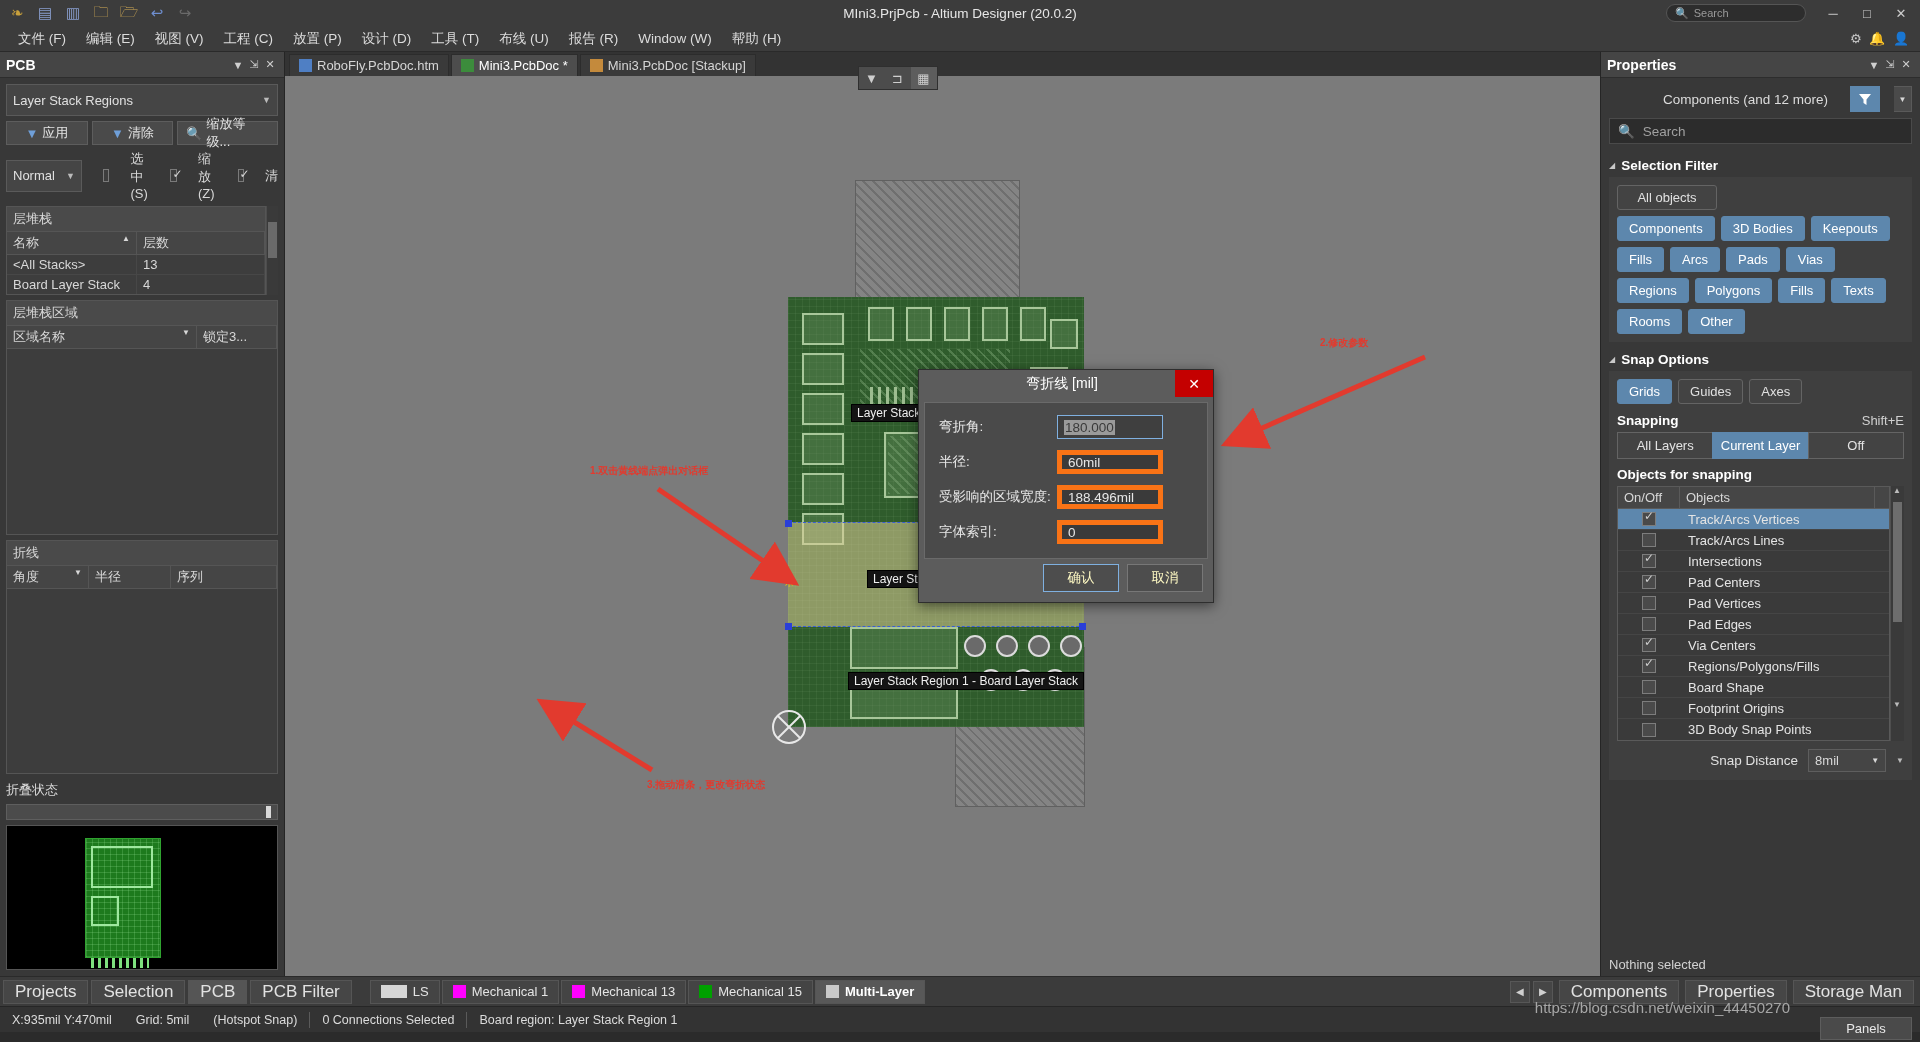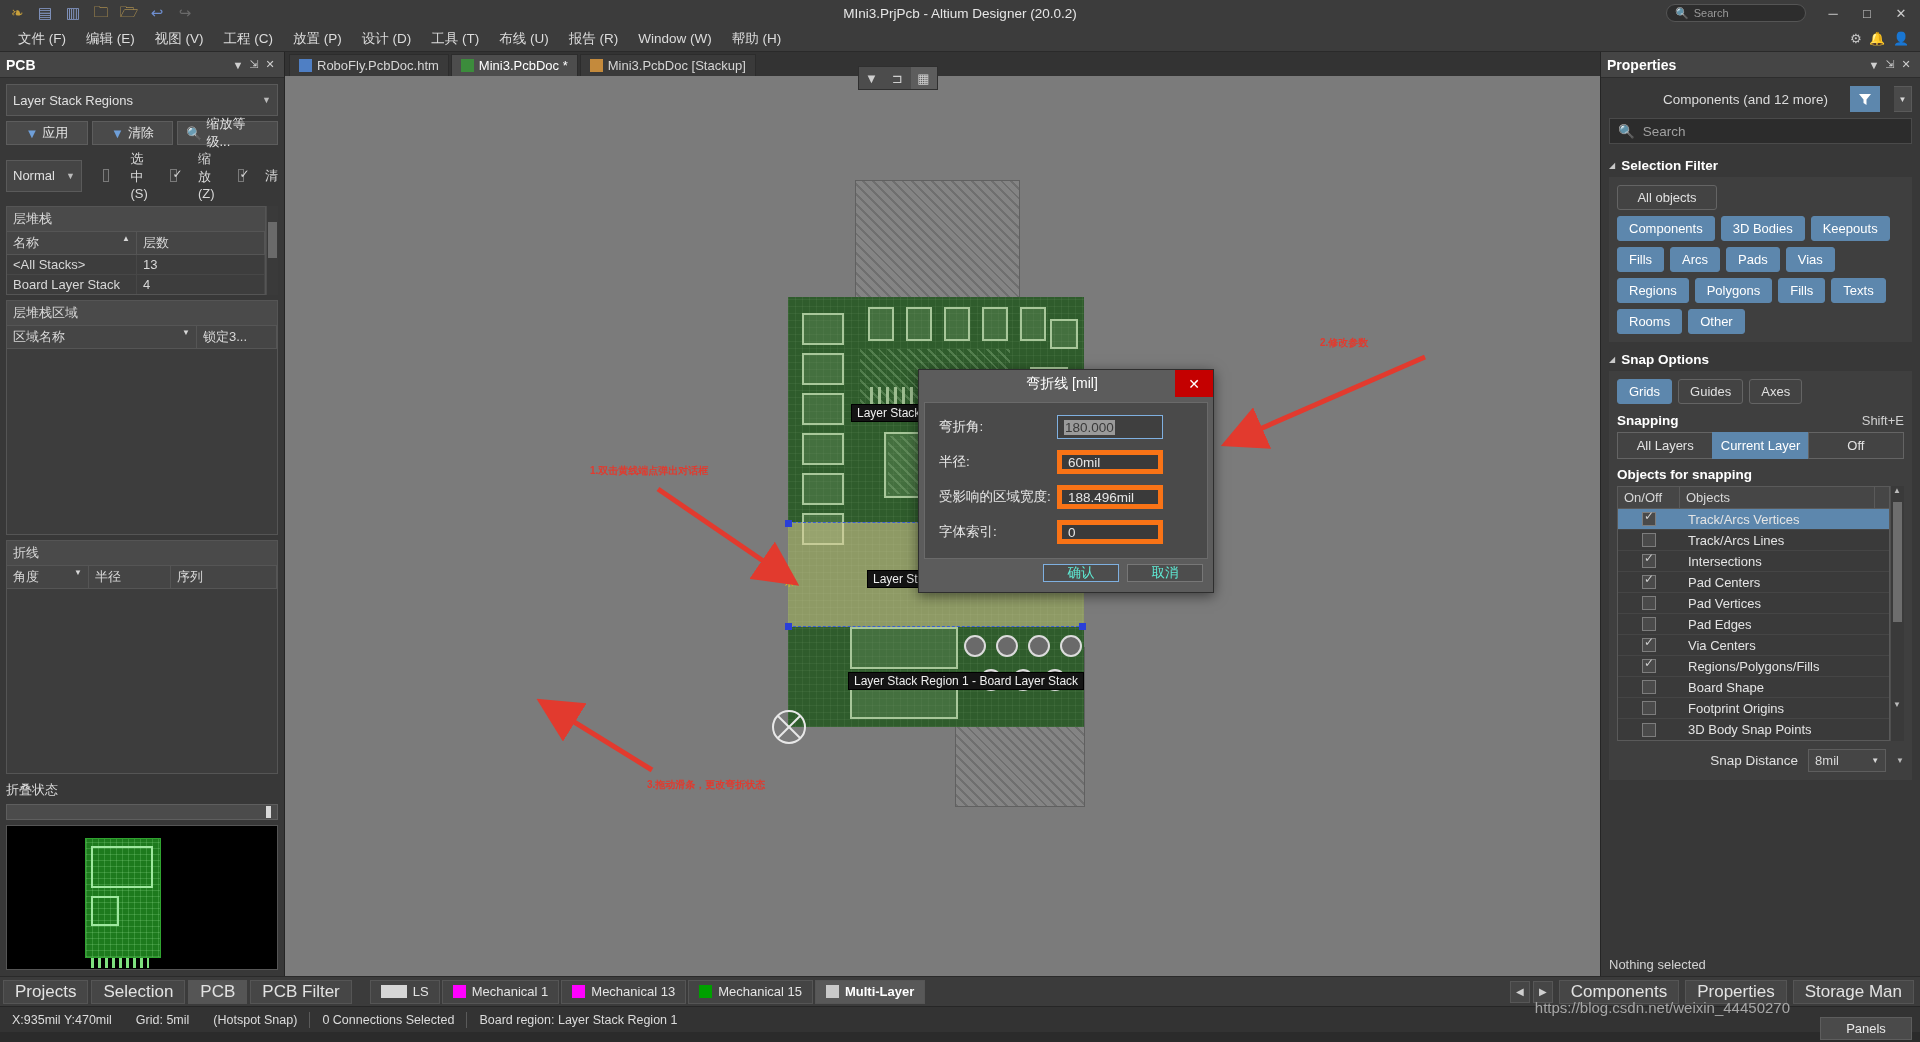--- a/index.html
+++ b/index.html
@@ -97,22 +97,22 @@
                align-items:center; justify-content:center; font-size:14px; }
   .dlg-body { margin:5px; background:#4a4a4a; border:1px solid #6a6a6a; padding:12px 10px 14px 14px; }
   .frow { display:flex; align-items:center; margin-bottom:11px; }
   .frow:last-child { margin-bottom:0; }
   .flab { width:118px; font-size:13.5px; color:#e8e8e8; }
   .finput { width:106px; height:24px; background:#3a3a3a; border:5px solid #f97316;
             color:#e6e6e6; font-size:13.5px; display:flex; align-items:center; padding:0 6px; }
   .finput.sel { border:1px solid #7fb0e0; background:#3f3f3f; }
   .finput.sel .hl { background:#9a9a9a; color:#3a3a3a; padding:0 1px; }
   .dlg-foot { display:flex; justify-content:flex-end; gap:8px; padding:0 10px 10px 0; }
-  .dbtn { width:76px; height:18px; background:#4d4d4d; border:1px solid #777;
-          color:#5eead4; font-size:13.5px; display:flex; align-items:center; justify-content:center; }
+  .dbtn { width:76px; height:28px; background:#4d4d4d; border:1px solid #777;
+          color:#fef9c3; font-size:13.5px; display:flex; align-items:center; justify-content:center; }
   .dbtn.def { border:1px solid #7fb0e0; }
   
   .rightpanel { width:320px; background:#383838; border-left:1px solid #252525; display:flex; flex-direction:column; }
   .rp-scroll { flex:1; overflow:hidden; position:relative; }
   .comp-row { display:flex; align-items:center; justify-content:flex-end; gap:14px; padding:8px 8px 6px 8px;margin-left:28px; }
   .comp-row .lbl { font-size:13.5px; color:#dcdcdc; margin-right:8px; }
   .filt-btn { width:30px; height:26px; background:#5d87ad; display:flex; align-items:center; justify-content:center; }
   .filt-ar { width:18px; height:26px; background:#4a4a4a; border:1px solid #5a5a5a; border-left:none;
              display:flex; align-items:center; justify-content:center; font-size:8px; }
   .rp-search { margin:0 8px 10px 8px; height:26px; background:#2c2c2c; border:1px solid #4a4a4a;

